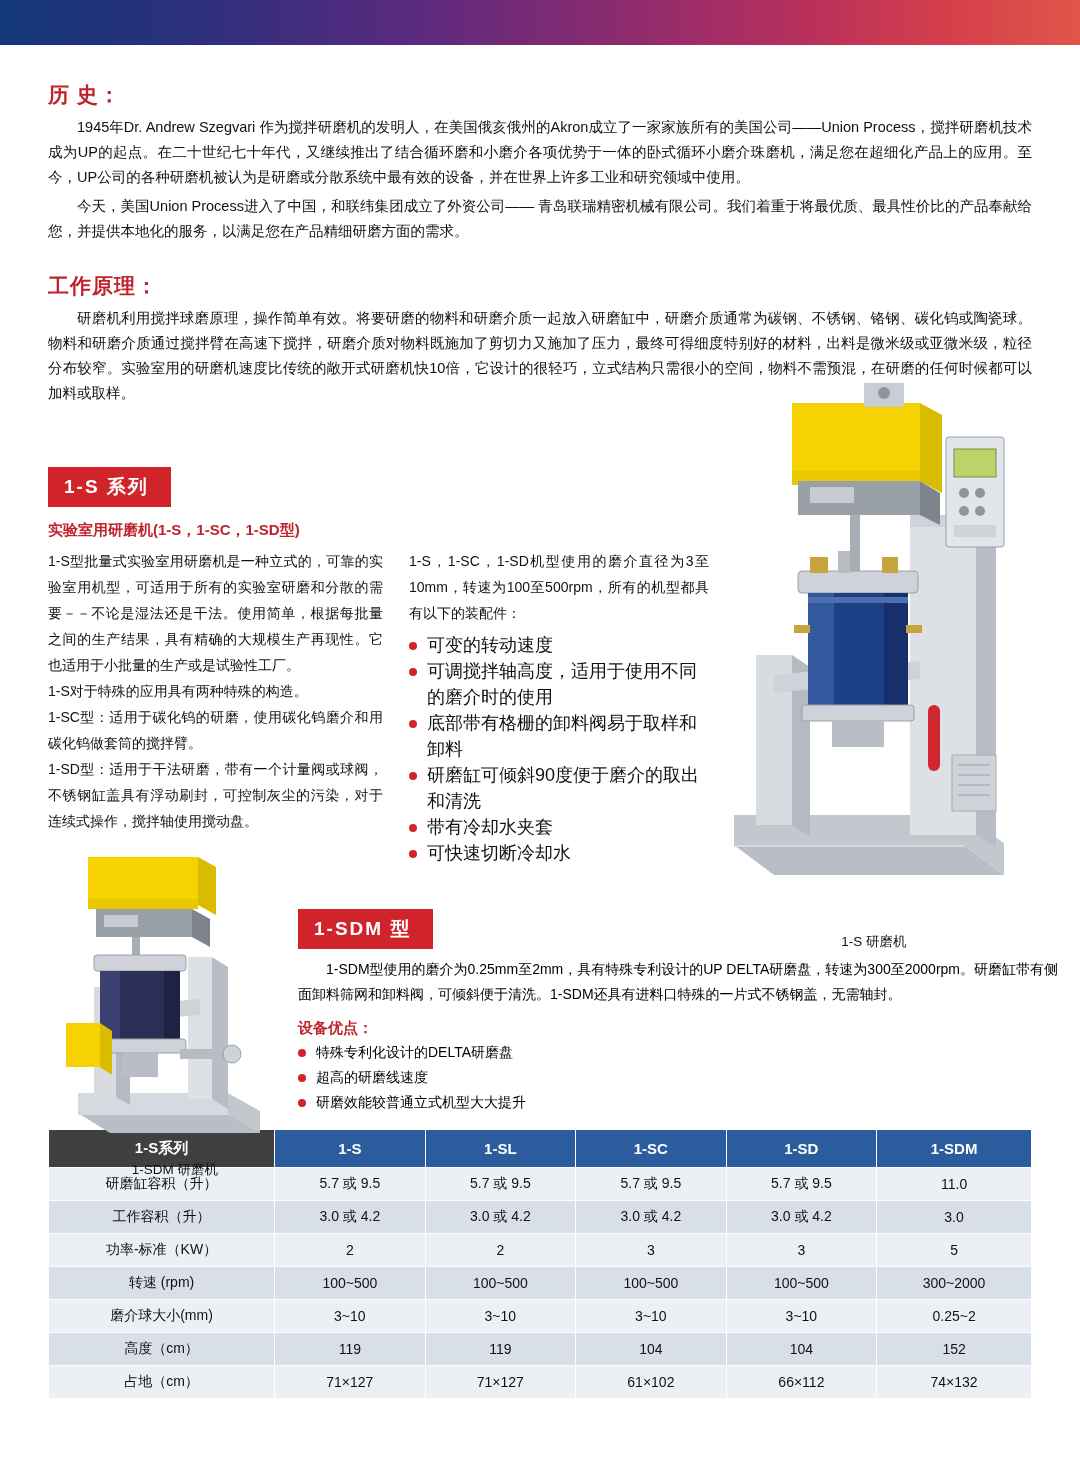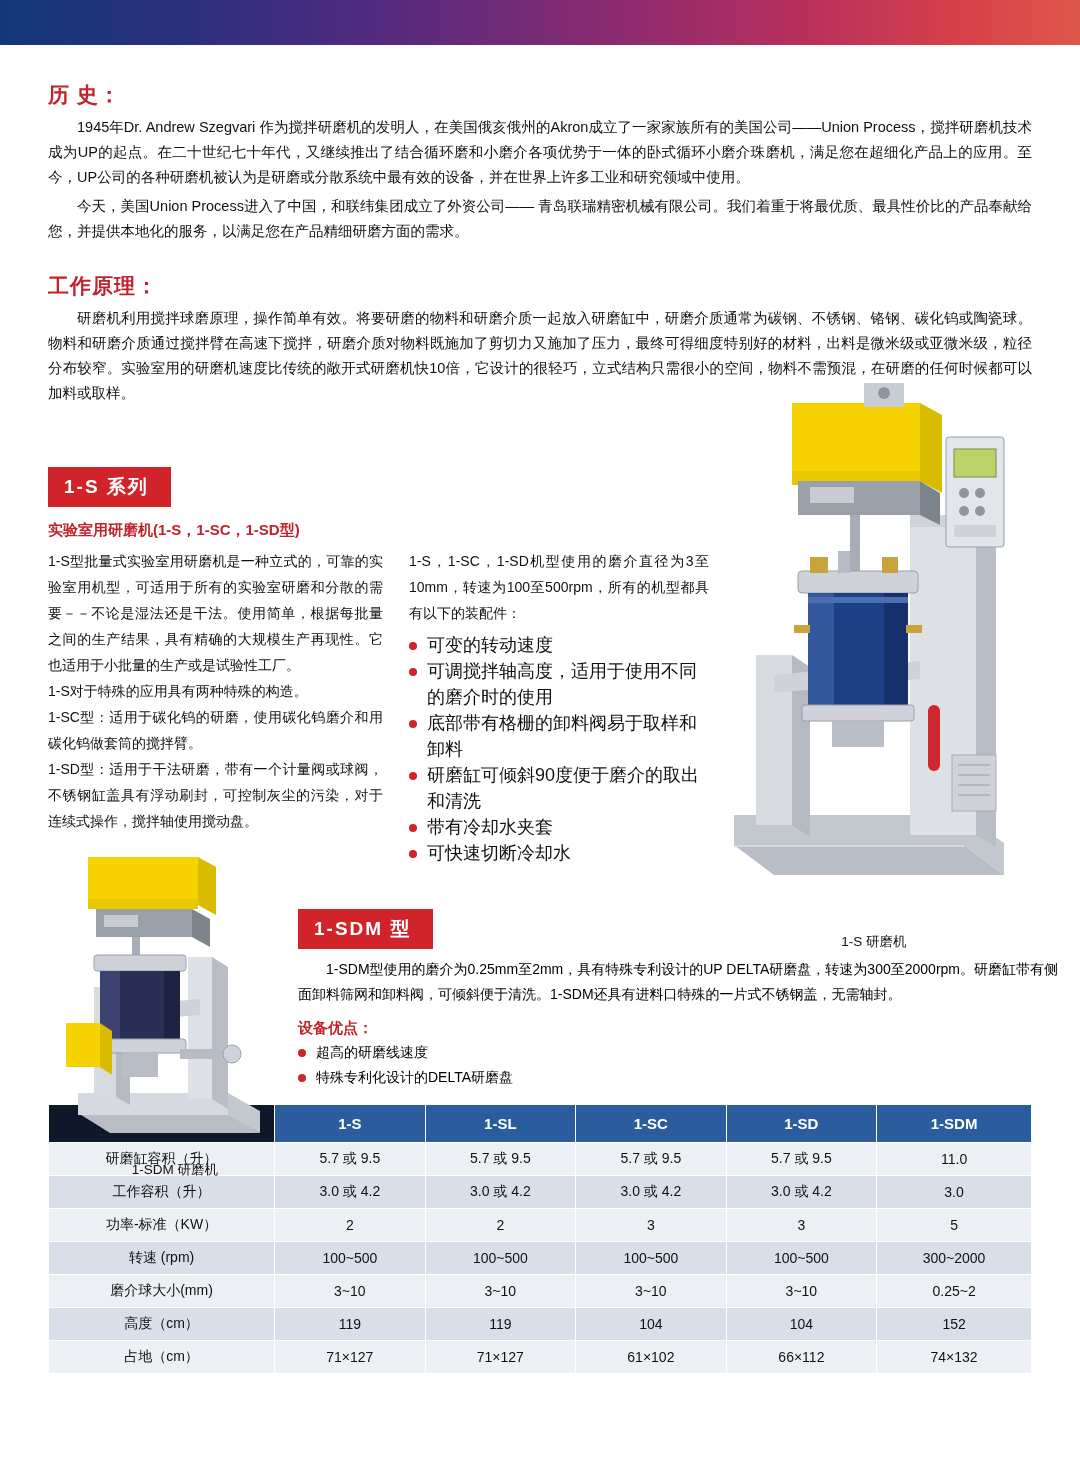--- a/index.html
+++ b/index.html
@@ -60,21 +60,21 @@
 
   
   table.spec {
     width:100%; border-collapse:collapse; margin-top:14px;
     font-size:14px;
   }
   table.spec th {
     background:#2b5c9e; color:#fff; font-weight:bold; padding:9px 4px; text-align:center;
     border:1px solid #ffffff; font-size:15px;
   }
-  table.spec th.first { background:#0f172a;font-style:italic; }
+  table.spec th.first { background:#404040; }
   table.spec td {
     text-align:center; padding:7px 4px; border:1px solid #ffffff; color:#111;
   }
   table.spec tr.odd td { background:#eceff4; }
   table.spec tr.even td { background:#d9dfe9; }
   table.spec td.lbl { font-weight:normal; }
   .sdm-bar-wrap { width:330px; margin-left:250px; }
   .sdm-text { margin-left:250px; width:760px; }
   .sdm-text p { font-size:14px; line-height:25px; text-indent:2em; text-align:justify; margin:8px 0 0 0; }
   .adv-title { color:#c0232c; font-weight:bold; font-size:15px; margin:12px 0 2px 250px; }
@@ -123,22 +123,23 @@
   </div>
 
   <div class="sdm-bar-wrap">
     <span class="redbar">1-SDM  型</span>
   </div>
   <div class="sdm-text">
     <p>1-SDM型使用的磨介为0.25mm至2mm，具有特殊专利设计的UP DELTA研磨盘，转速为300至2000rpm。研磨缸带有侧面卸料筛网和卸料阀，可倾斜便于清洗。1-SDM还具有进料口特殊的一片式不锈钢盖，无需轴封。</p>
   </div>
   <div class="adv-title">设备优点：</div>
   <ul class="adv">
+    <li>特殊专利化设计的DELTA研磨盘</li>
     <li>超高的研磨线速度</li>
-    <li>特殊专利化设计的DELTA研磨盘</li>
+    <li>研磨效能较普通立式机型大大提升</li>
   </ul>
 
   <table class="spec">
     <thead>
       <tr>
         <th class="first" style="width:23%">1-S系列</th>
         <th>1-S</th>
         <th>1-SL</th>
         <th>1-SC</th>
         <th>1-SD</th>

